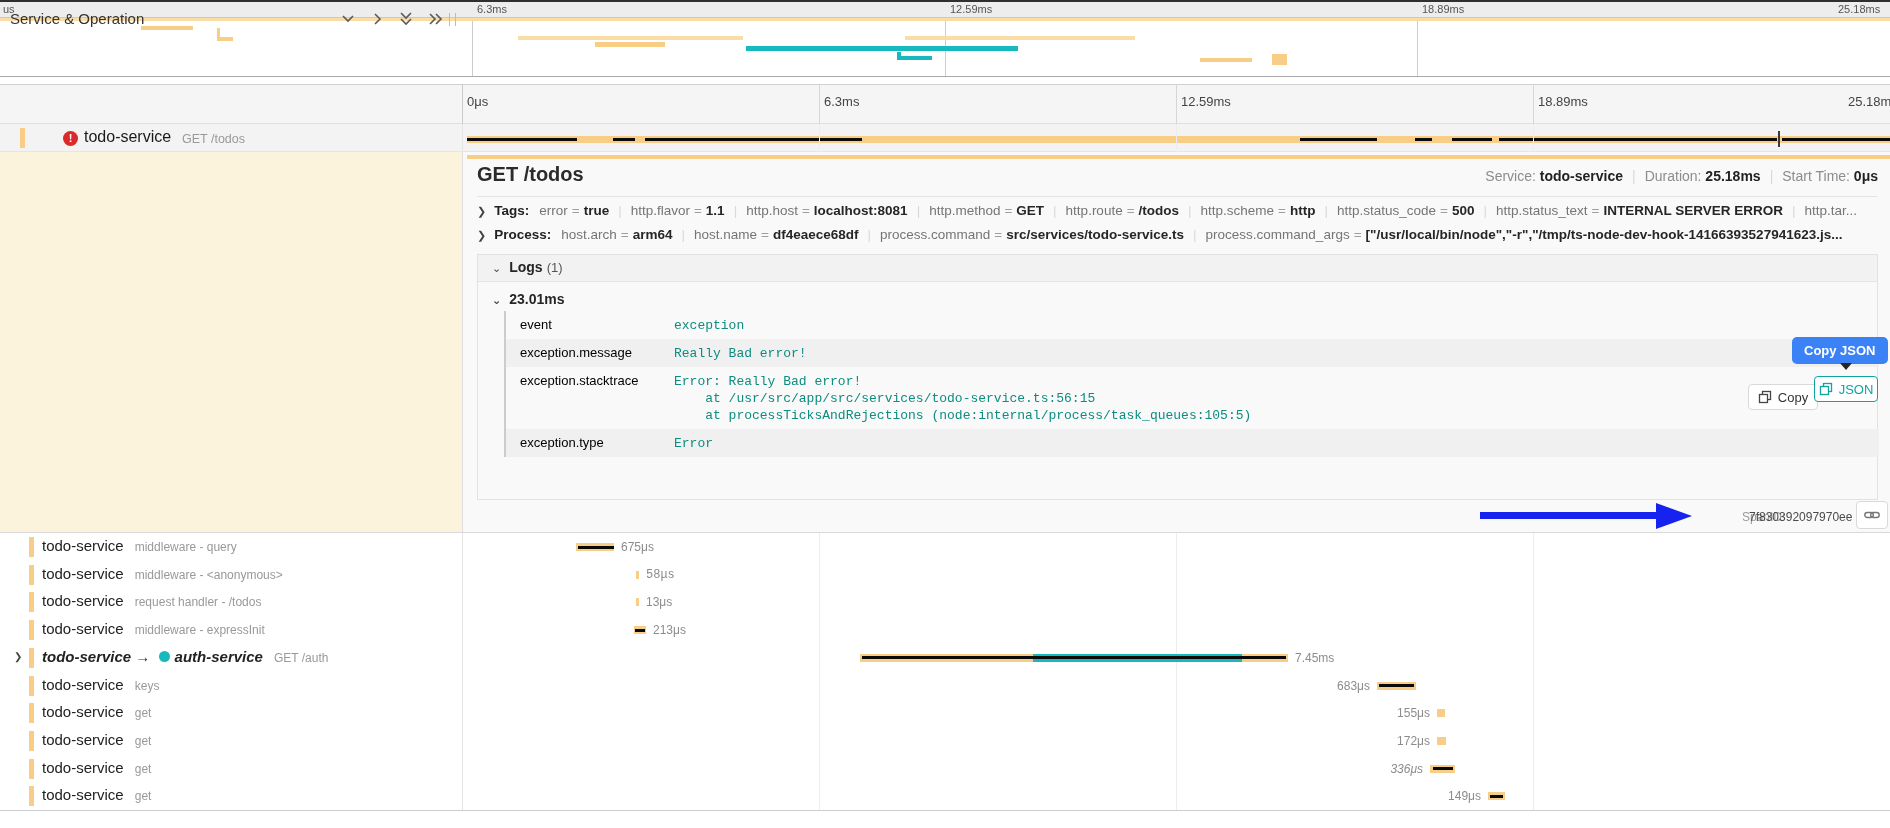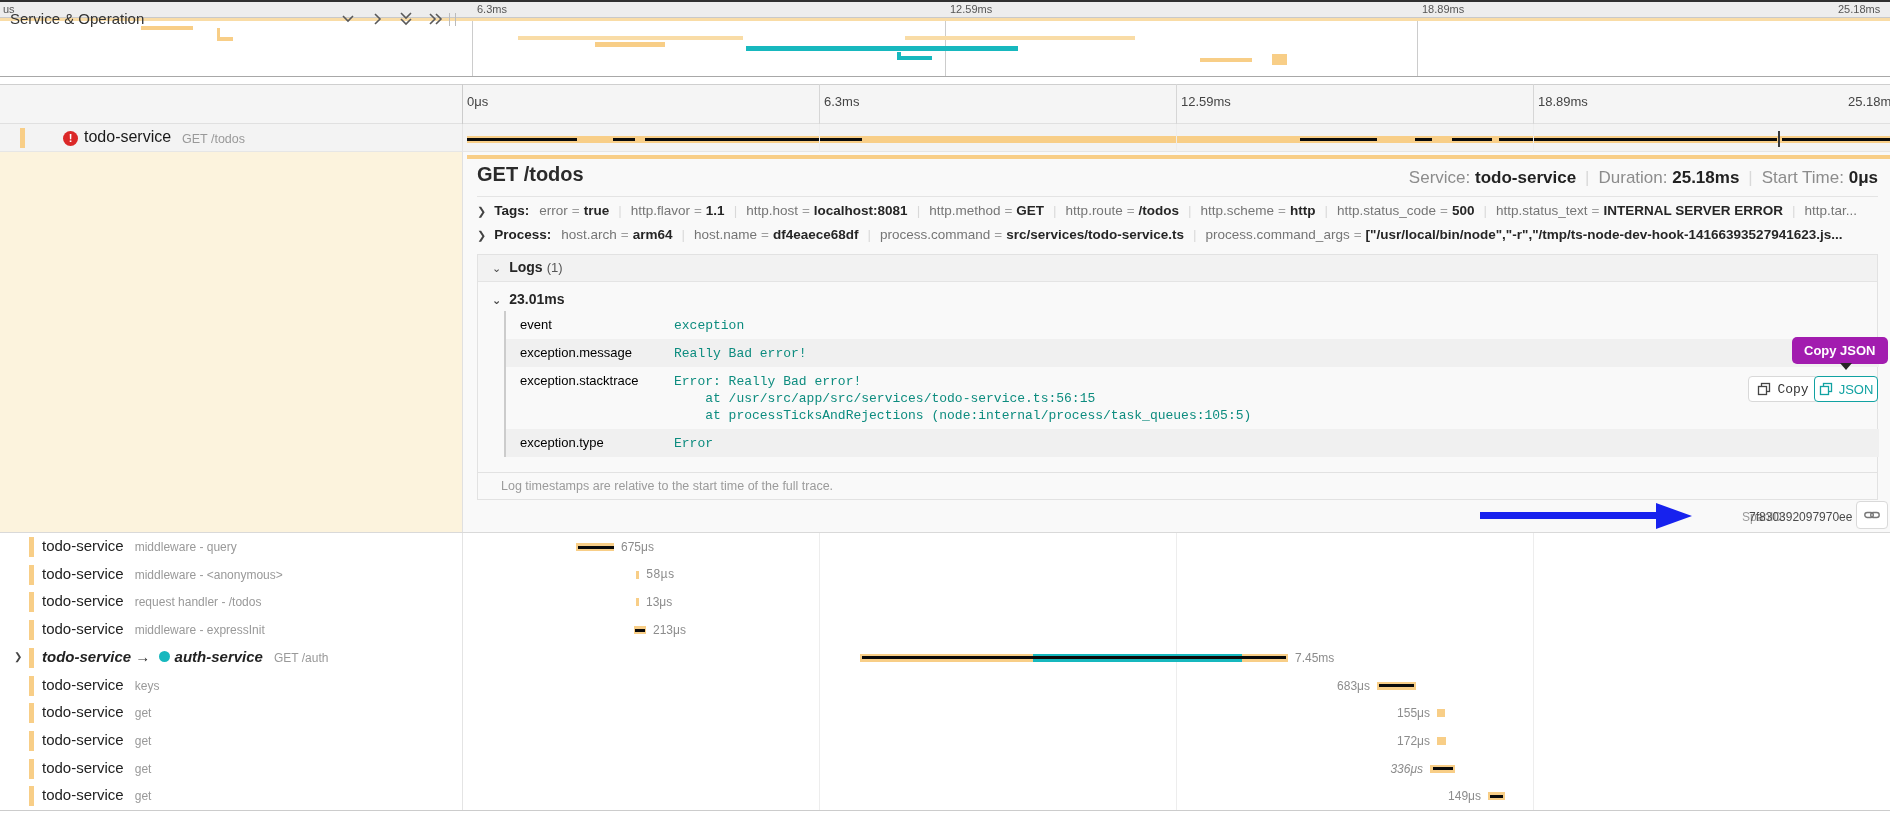--- a/index.html
+++ b/index.html
@@ -32,21 +32,21 @@
   #root-tick{top:7px;width:2px;height:16px;background:#3a3a3a;}
   
   .gridline{width:1px;background:#ededed;}
   .col-divider{width:1px;background:#e4e4e4;}
   
   #detail-left{left:0;top:152px;width:462px;height:381px;}
   #detail-panel{left:462px;top:152px;width:1428px;height:381px;background:#f9f9f9;border-left:1px solid #e0e0e0;box-sizing:border-box;}
   #detail-topbar{left:467px;top:155px;width:1423px;height:4px;}
   #detail-bottom{left:0;top:532px;width:1890px;height:1px;background:#d9d9d9;}
   #span-title{left:477px;top:163px;font-size:20px;font-weight:bold;color:#2b2b2b;}
-  #span-meta{top:168px;right:12px;font-size:17px;color:#8c8c8c;}
+  #span-meta{top:168px;right:12px;font-size:14px;color:#8c8c8c;}
   #span-meta b{color:#222;}
   .meta-sep,.kv-sep{color:#d9d9d9;margin:0 9px;}
   #title-hr{left:477px;top:196px;width:1401px;height:1px;background:#e4e4e4;}
   .kv-line{left:477px;width:1401px;height:22px;overflow:hidden;font-size:13.5px;color:#757575;}
   .kv-line .chev{color:#444;font-size:11px;margin-right:8px;}
   .kv-line .sect{color:#222;font-weight:bold;margin-right:10px;}
   .kv-key{color:#757575;}
   .kv-eq{color:#9e9e9e;margin:0 4px;}
   .kv-val{color:#262626;font-weight:600;}
   
@@ -58,23 +58,23 @@
   #log-entry{left:0;top:36px;font-size:14px;font-weight:bold;color:#262626;cursor:pointer;}
   #log-table{left:26px;top:56px;width:1373px;border-left:2px solid #ccc;}
   .log-row{position:relative;display:flex;}
   .log-row.alt{background:#f0f0f0;}
   .log-key{width:128px;flex:none;padding:6px 0 0 14px;font-size:13px;color:#000000;}
   .log-val{padding:6px 0 0 26px;font-size:13px;font-family:"Liberation Mono","DejaVu Sans Mono",monospace;white-space:pre;line-height:17px;}
   #logs-note{left:0;bottom:0;width:100%;height:27px;border-top:1px solid #e2e2e2;box-sizing:border-box;}
   #logs-note span{position:absolute;left:23px;top:6px;font-size:12.5px;color:#9b9b9b;}
   
   .mini-btn{position:absolute;height:26px;background:#fff;border:1px solid #d9d9d9;border-radius:4px;display:flex;align-items:center;justify-content:center;gap:6px;font-size:13px;color:#333;cursor:pointer;box-sizing:border-box;}
-  #copy-btn{left:1748px;top:376px;width:70px;font-family:Liberation Mono, monospace;}
+  #copy-btn{left:1748px;top:384px;width:70px;}
   #json-btn{left:1814px;top:376px;width:64px;}
-  #tooltip{left:1792px;top:337px;height:27px;padding:0 12px;background:#a21caf;border-radius:5px;color:#fff;font-size:13px;font-weight:600;line-height:27px;}
+  #tooltip{left:1792px;top:337px;height:27px;padding:0 12px;background:#3b82f6;border-radius:5px;color:#fff;font-size:13px;font-weight:600;line-height:27px;}
   #tooltip-caret{left:1840px;top:363px;width:0;height:0;border-left:6px solid transparent;border-right:6px solid transparent;border-top:7px solid #262626;}
   
   #arrow-shaft{left:1480px;top:512px;width:178px;height:7px;}
   #arrow-head{left:1656px;top:503px;width:0;height:0;border-top:13px solid transparent;border-bottom:13px solid transparent;}
   #spanid-label{left:1702px;top:510px;font-size:12px;color:#999;margin-left:40px;}
   #spanid-value{left:1749px;top:510px;font-size:12px;color:#4a4a4a;font-weight:500;}
   #link-btn{left:1856px;top:501px;width:32px;height:28px;background:#fff;border:1px solid #d9d9d9;border-radius:4px;display:flex;align-items:center;justify-content:center;color:#666;cursor:pointer;box-sizing:border-box;}
   
   .span-row{position:absolute;left:0;width:1890px;height:28px;cursor:pointer;}
   .row-accent{position:absolute;left:29px;top:4px;width:5px;height:20px;}
@@ -223,23 +223,20 @@
           <div class="log-key">exception.stacktrace</div>
           <div class="log-val" style="color: rgb(13, 140, 127);">Error: Really Bad error!
     at /usr/src/app/src/services/todo-service.ts:56:15
     at processTicksAndRejections (node:internal/process/task_queues:105:5)</div>
         </div>
         <div class="log-row alt" style="min-height: 28px;">
           <div class="log-key">exception.type</div>
           <div class="log-val" style="color: rgb(13, 140, 127);">Error</div>
         </div>
       </div>
-    <div class="abs" id="logs-note">
-      <span>Log timestamps are relative to the start time of the full trace.</span>
-    </div>
   </div>
 
   <div class="mini-btn" id="copy-btn">
     <svg width="14" height="14" viewBox="0 0 14 14">
       <rect x="4.5" y="1.5" width="8" height="8" fill="#fff" stroke="#444" stroke-width="1.3"></rect>
       <rect x="1.5" y="4.5" width="8" height="8" fill="#fff" stroke="#444" stroke-width="1.3"></rect>
     </svg>
     <span>Copy</span>
   </div>
   <div class="mini-btn" id="json-btn" style="border-color: rgb(17, 162, 162); color: rgb(17, 162, 162);">

